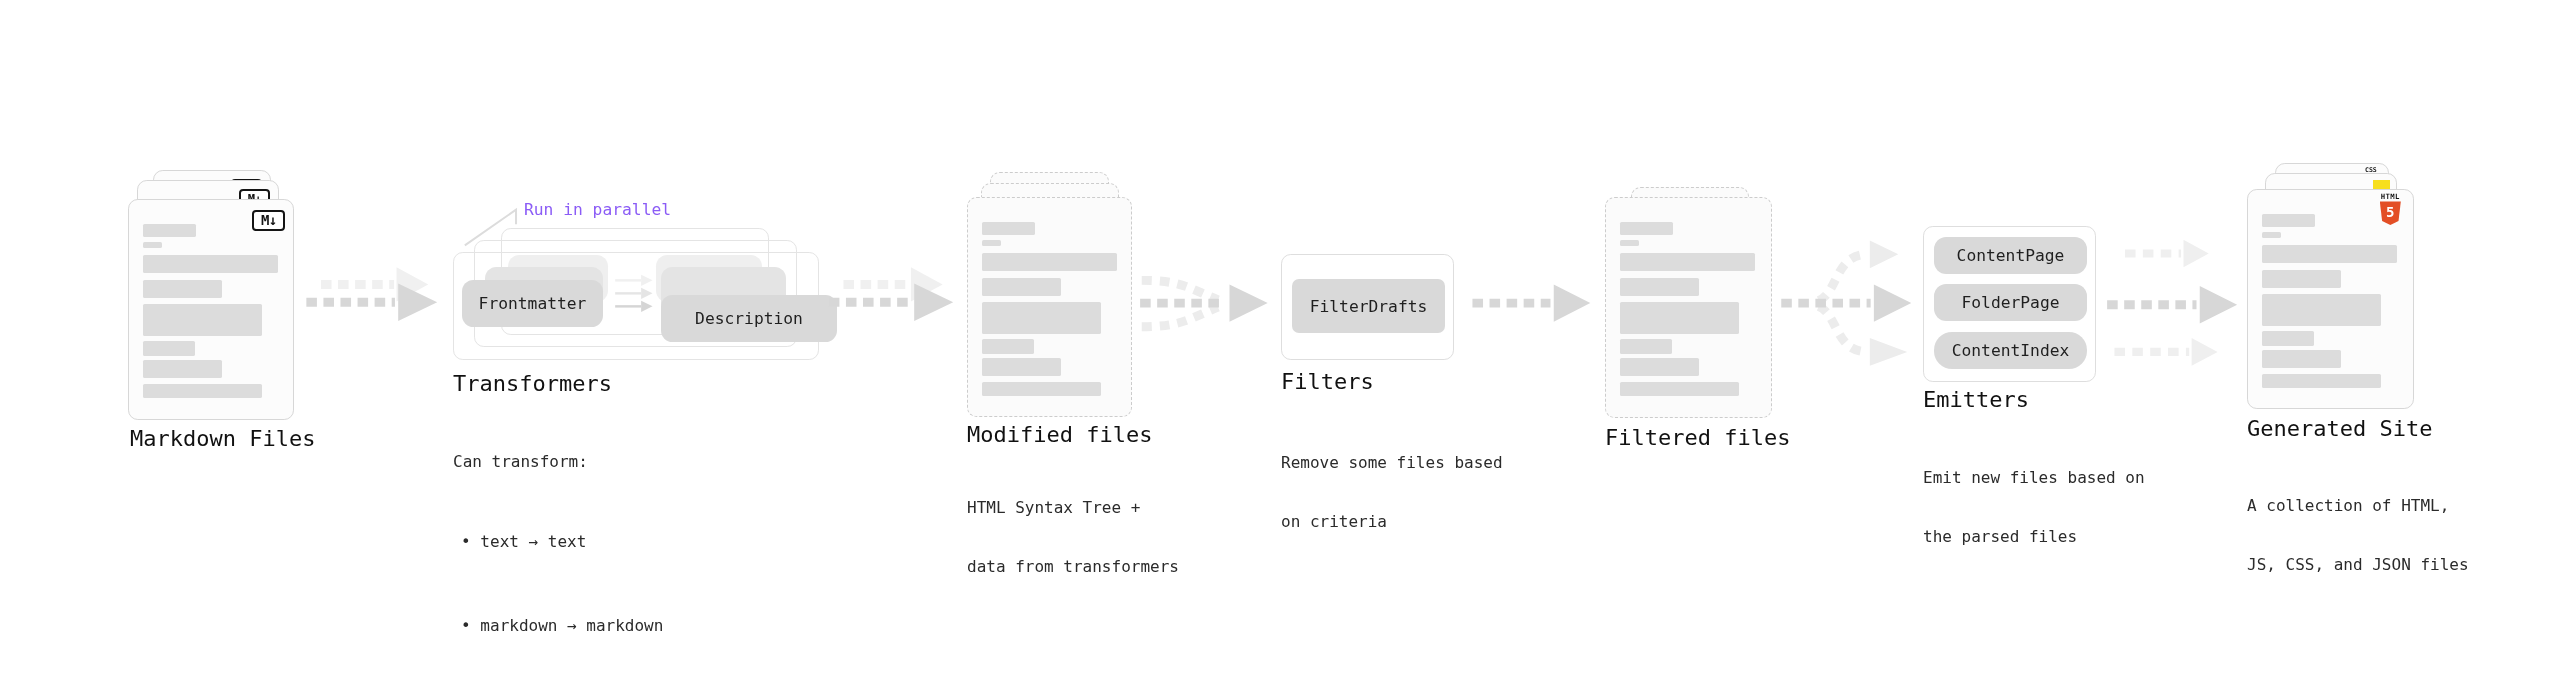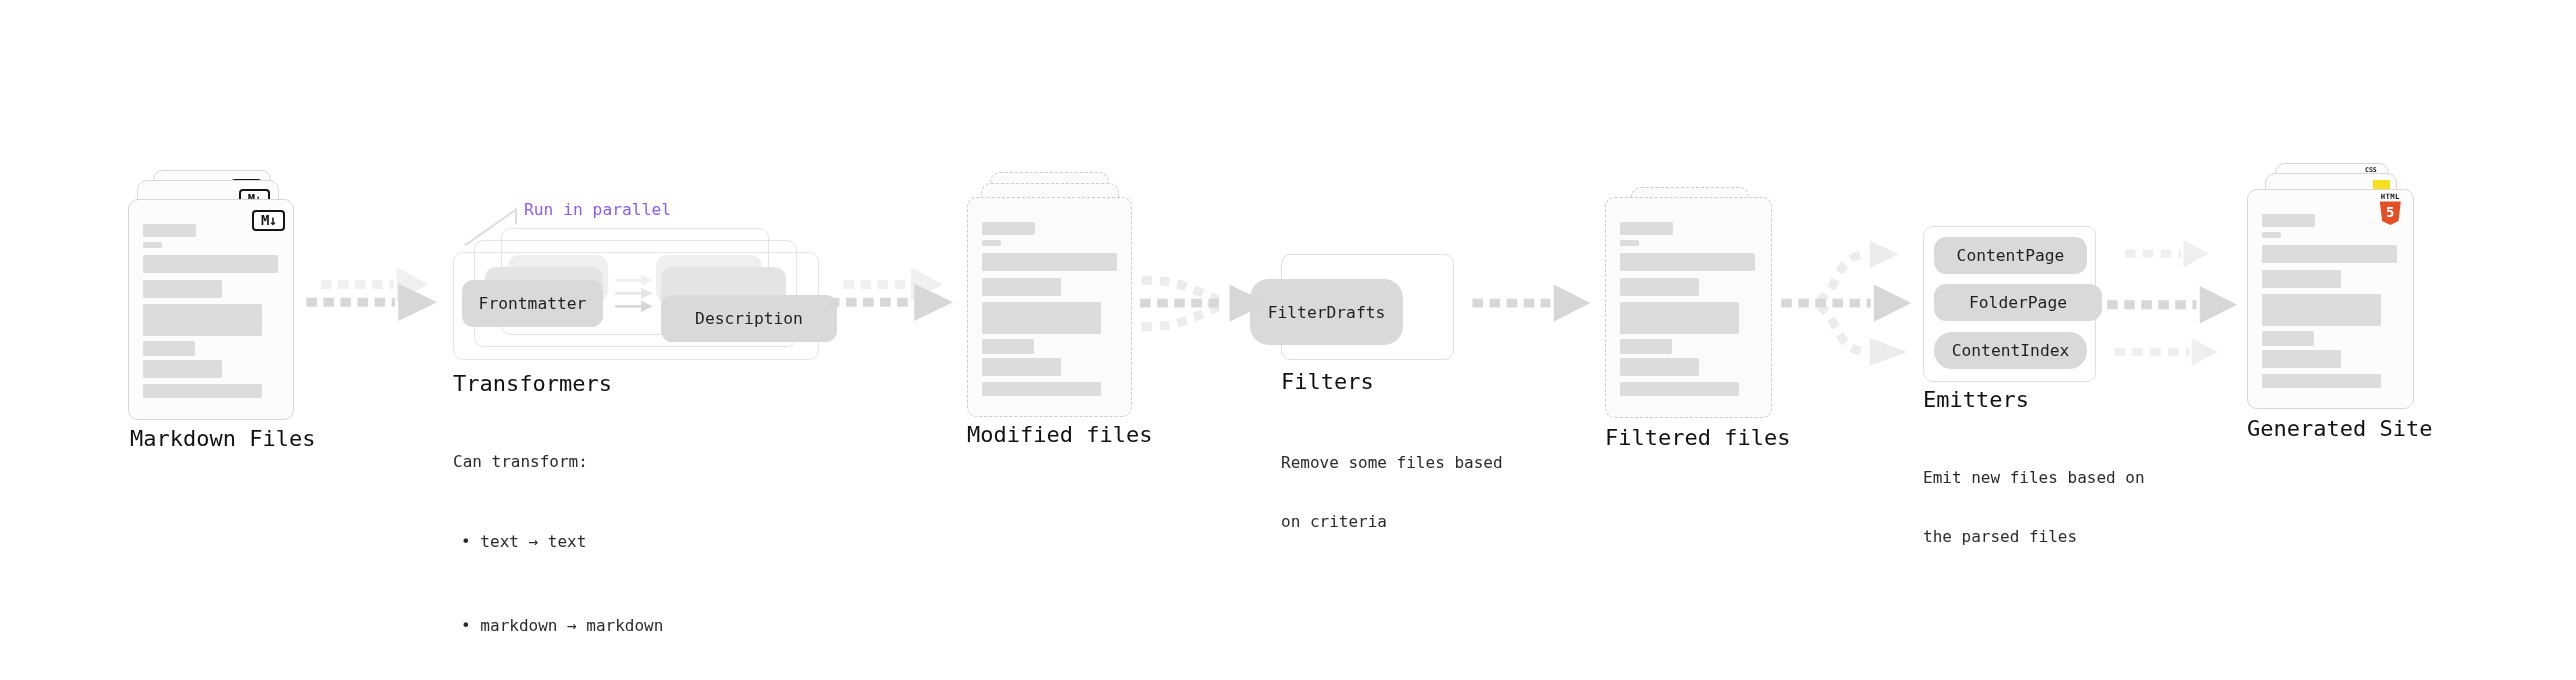--- a/index.html
+++ b/index.html
@@ -182,23 +182,27 @@
         <span></span>
         <span></span>
         <span></span>
         <span></span>
         <span></span>
         <span></span>
         <span></span>
     </div>
   </div>
   <div class="stage-title" style="left:967px;top:424px;">Modified files</div>
+  <div class="stage-desc lh255" style="left:967px;top:459px;">
+    <div>HTML Syntax Tree +</div>
+    <div>data from transformers</div>
+  </div>
 
   <div class="frame" style="left:1281px;top:254px;width:173px;height:106px;border-color:#dedede;"></div>
-  <div class="pill" style="left:1250px;top:279px;width:153px;height:66px;border-radius:19px;">FilterDrafts</div>
+  <div class="pill" style="left:1292px;top:279px;width:153px;height:54px;border-radius:7px;">FilterDrafts</div>
   <div class="stage-title" style="left:1281px;top:371px;">Filters</div>
   <div class="stage-desc lh255" style="left:1281px;top:414px;">
     <div>Remove some files based</div>
     <div>on criteria</div>
   </div>
 
   <div class="card dashed z2" style="left:1631px;top:187px;width:118px;height:69px;"></div>
   <div class="card dashed z3" style="left:1605px;top:197px;width:167px;height:221px;">
     <div class="bars">
       <span></span>
@@ -208,21 +212,21 @@
         <span></span>
         <span></span>
         <span></span>
         <span></span>
     </div>
   </div>
   <div class="stage-title" style="left:1605px;top:427px;">Filtered files</div>
 
   <div class="frame" style="left:1923px;top:226px;width:173px;height:156px;border-color:#dedede;"></div>
   <div class="pill" style="left:1934px;top:237px;width:153px;height:37px;border-radius:12.2px;">ContentPage</div>
-  <div class="pill" style="left:1934px;top:284px;width:168px;height:37px;border-radius:12.2px;">FolderPage</div>
+  <div class="pill" style="left:1934px;top:284px;width:153px;height:37px;border-radius:12.2px;">FolderPage</div>
   <div class="pill" style="left:1934px;top:332px;width:153px;height:37px;border-radius:18px;">ContentIndex</div>
   <div class="stage-title" style="left:1923px;top:389px;">Emitters</div>
   <div class="stage-desc lh255" style="left:1923px;top:429px;">
     <div>Emit new files based on</div>
     <div>the parsed files</div>
   </div>
 
   <div class="card z1" style="left:2275px;top:163px;width:114px;height:65px;">
     <div class="css-badge">
       <div class="word">CSS</div>
@@ -242,15 +246,19 @@
         <span></span>
         <span></span>
         <span></span>
         <span></span>
         <span></span>
         <span></span>
         <span></span>
     </div>
   </div>
   <div class="stage-title" style="left:2247px;top:418px;">Generated Site</div>
+  <div class="stage-desc lh255" style="left:2247px;top:457px;">
+    <div>A collection of HTML,</div>
+    <div>JS, CSS, and JSON files</div>
+  </div>
 
 </div>
 
 
 </body></html>

